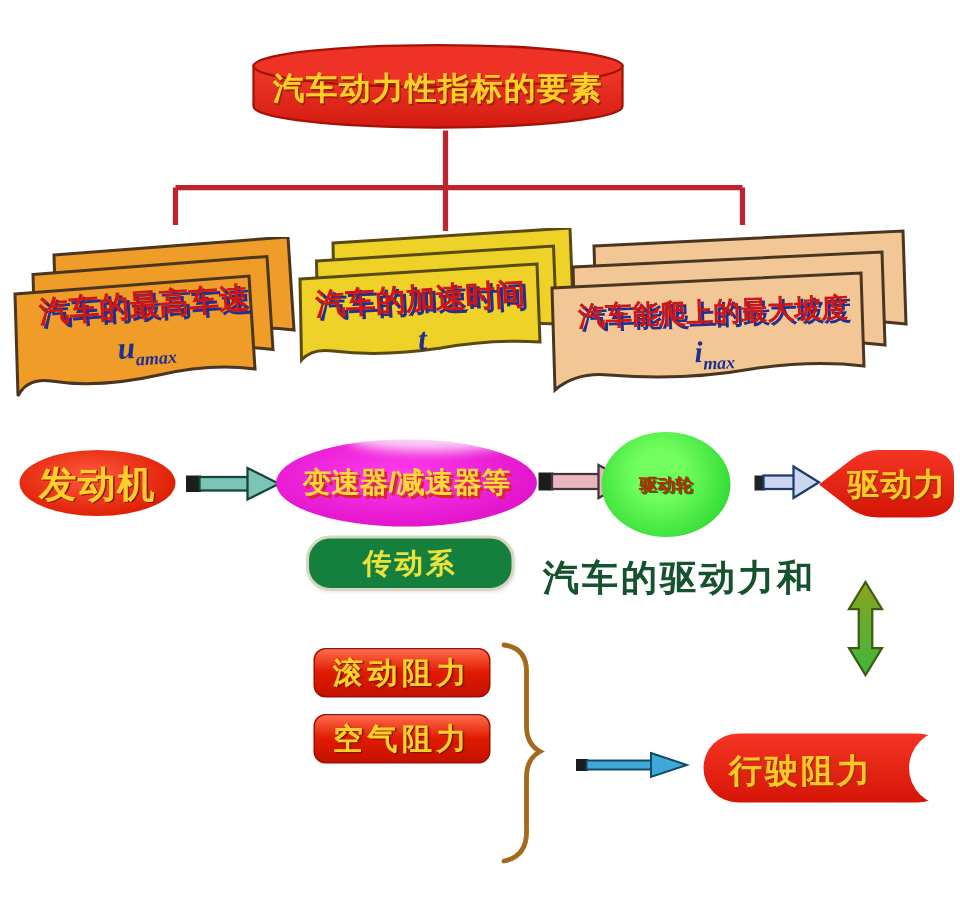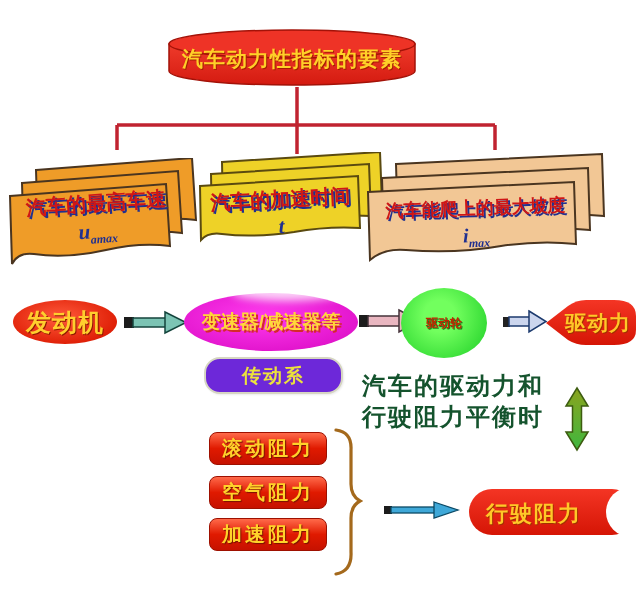--- a/index.html
+++ b/index.html
@@ -17,21 +17,21 @@
   .banner-formula sub{font-size:12px;}
   
   .node{display:flex;align-items:center;justify-content:center;border-radius:50%;font-weight:700;white-space:nowrap;}
   .node-red{background:radial-gradient(ellipse at 45% 40%,#ff5a3c,#e02108 70%,#c81505);color:#ffcf2e;
     text-shadow:1px 1px 0 #8f1a00;}
   .node-magenta{background:radial-gradient(ellipse at 45% 40%,#ff3bee,#e316ce 70%,#cf10bc);color:#ffd83a;
     text-shadow:2px 2px 0 #d42a2a;}
   .node-green{background:radial-gradient(circle at 45% 40%,#72ff5e 25%,#37dd37 75%,#2bc42b);color:#c22600;
     text-shadow:1px 1px 0 #1f7a1f;}
   .force-text{color:#ffc828;font-weight:700;text-shadow:1px 1px 0 #a33000;}
-  .trans-box{background:#6d28d9;border:2px solid #d6d6c2;border-radius:16px;display:flex;align-items:center;
+  .trans-box{background:#15803d;border:2px solid #d6d6c2;border-radius:16px;display:flex;align-items:center;
     justify-content:center;color:#ece23c;font-weight:700;font-size:19px;letter-spacing:2px;
     box-shadow:1px 1px 2px rgba(0,0,0,.08);}
   .note{color:#14532d;font-weight:700;font-size:24px;line-height:31px;letter-spacing:2px;white-space:nowrap;}
   .rbox{left:209px;width:116px;height:31px;display:flex;align-items:center;justify-content:center;
     background:linear-gradient(#ff6a4a,#e01a00 50%,#c61200);border:1px solid #9e1000;border-radius:8px;
     color:#ffd22a;font-size:20px;font-weight:700;letter-spacing:3px;text-shadow:1px 1px 1px #7a1200;}
   .smudge{background:rgba(255,255,255,.8);filter:blur(4px);border-radius:50%;}
 </style>
 </head>
 <body>
@@ -134,36 +134,34 @@
       </linearGradient>
     </defs>
     <path d="M2,25 L24,8 Q32,2 42,2 L70,2 Q92,2 92,18 L92,32 Q92,47 70,47 L42,47 Q32,47 24,42 Z" fill="url(#dfg)"></path>
   </svg>
   <div class="abs force-text" style="left:560px;top:309px;width:76px;text-align:center;font-size:21px;letter-spacing:1px;">驱动力</div>
 
   <div class="abs trans-box" style="left:204px;top:357px;width:135px;height:33px;">传动系</div>
 
   <div class="abs note" style="left:362px;top:370px;">
     <div>汽车的驱动力和</div>
-    <div>行驶阻力平衡时</div>
   </div>
 
   <svg class="abs" style="left:562px;top:386px;" width="30" height="66">
     <defs>
       <linearGradient id="bag" x1="0" y1="0" x2="0" y2="1">
         <stop offset="0" stop-color="#8aa31e"></stop>
           <stop offset="1" stop-color="#3fb73f"></stop>
       </linearGradient>
     </defs>
     <path d="M15,2 L26,20 L19.5,20 L19.5,46 L26,46 L15,64 L4,46 L10.5,46 L10.5,20 L4,20 Z" fill="url(#bag)" stroke="#3d5c10" stroke-width="1.5"></path>
   </svg>
 
   <div class="abs rbox" style="top:432px;">滚动阻力</div>
   <div class="abs rbox" style="top:476px;">空气阻力</div>
-  <div class="abs rbox" style="top:518px;">加速阻力</div>
 
   <svg class="abs" style="left:332px;top:428px;" width="32" height="148">
     <path d="M4,2 Q20,4 19,22 L19,56 Q19,68 28,73 Q19,78 19,90 L19,124 Q20,143 4,146" fill="none" stroke="#a4691c" stroke-width="3.2" stroke-linecap="round"></path>
   </svg>
 
   <svg class="abs" style="left:382px;top:499px;" width="78" height="22">
     <rect x="2" y="7" width="8" height="8" fill="#1c1c1c"></rect>
     <rect x="9" y="8" width="45" height="6" fill="#3fa8d8" stroke="#0c4a66" stroke-width="1.3"></rect>
     <path d="M52,3 L76,11 L52,19 Z" fill="#3fa8d8" stroke="#0c4a66" stroke-width="1.3"></path>
   </svg>

